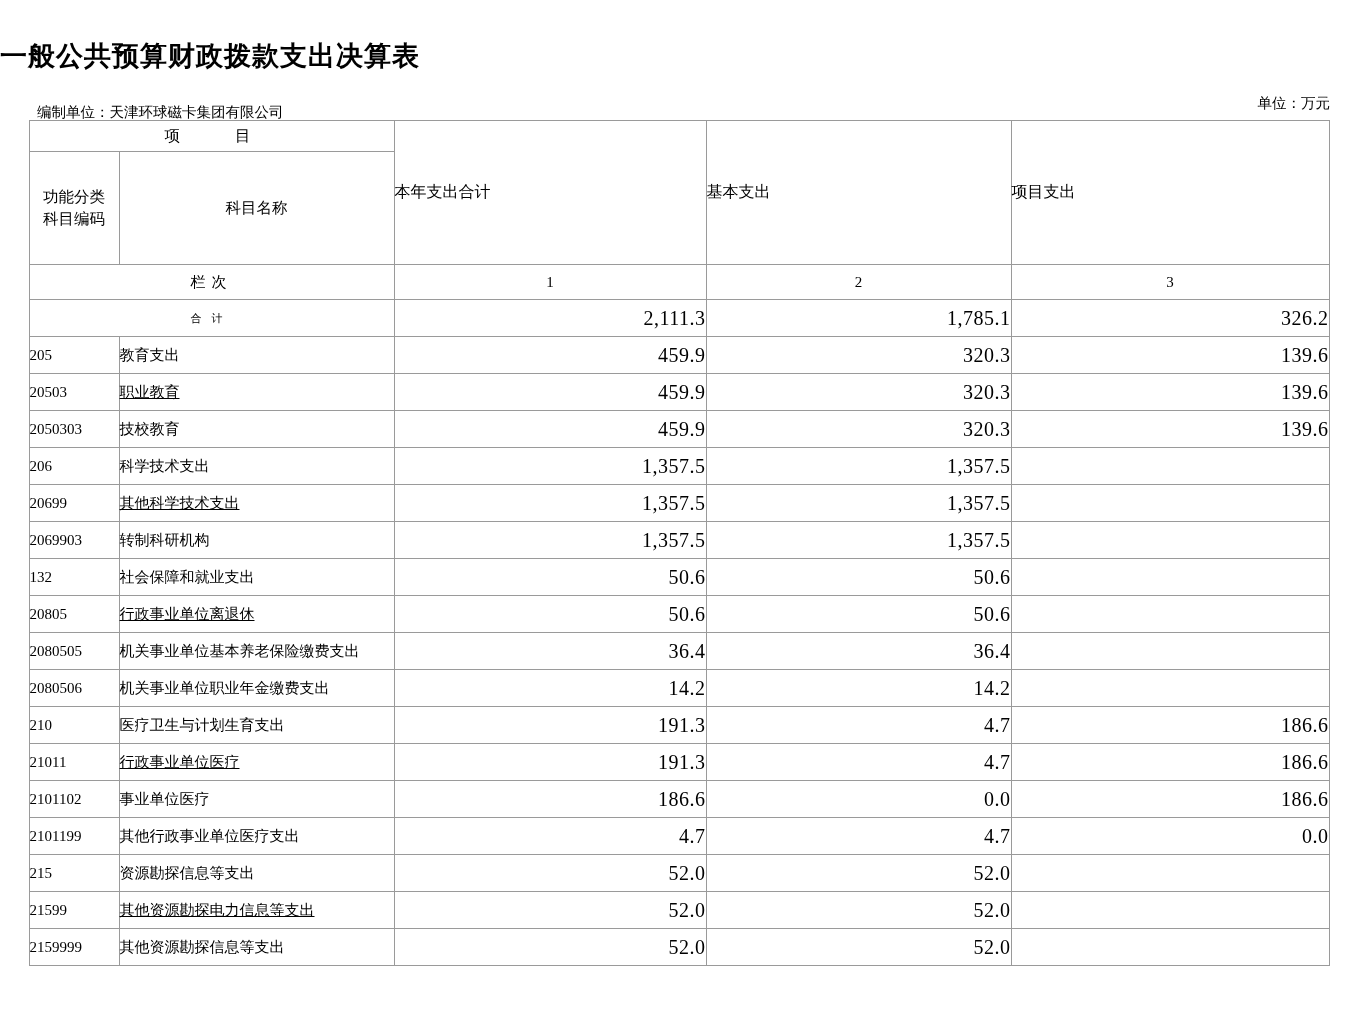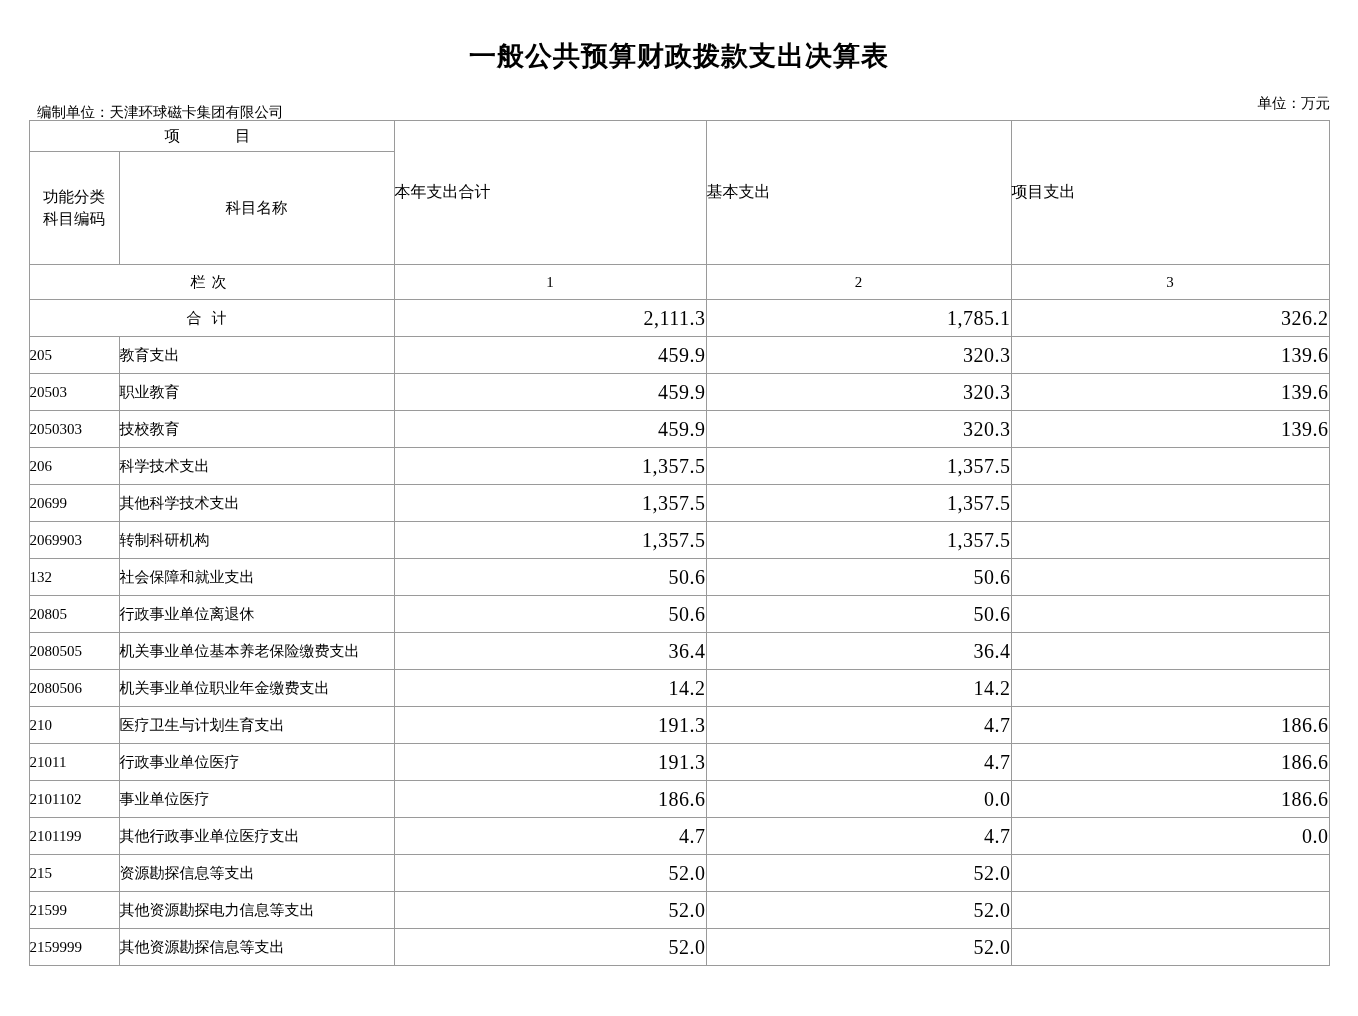--- a/index.html
+++ b/index.html
@@ -14,21 +14,21 @@
     color: #000000;
     overflow: hidden;
   }
   .page {
     position: relative;
     width: 1358px;
     height: 1016px;
     box-sizing: border-box;
   }
   .doc-title {
-    text-align: center;
+    text-align: left;
     font-size: 27px;
     font-weight: bold;
     letter-spacing: 1px;
     margin-top: 38px;
     margin-bottom: 0;
     font-family: "Liberation Serif", "DejaVu Serif", serif;
   }
   .meta-row {
     position: relative;
     margin-top: 20px;
@@ -84,41 +84,41 @@
     text-align: left;
     font-size: 16px;
   }
   .row-lanci td {
     height: 34px;
     text-align: center;
     font-size: 15px;
   }
   .row-total td {
     height: 34px;
-    font-size: 15px;
+    font-size: 11px;
   }
   td.code-cell {
     padding-left: 8px;
     font-size: 15px;
     height: 36px;
   }
   td.name-cell {
     font-size: 15px;
     height: 36px;
   }
   td.num-cell {
     text-align: right;
     padding-right: 14px;
     font-size: 20px;
     height: 36px;
     font-family: "Liberation Serif", "DejaVu Serif", serif;
     letter-spacing: 0.5px;
   }
   .indent1 { padding-left: 38px; }
-  .indent2 { padding-left: 62px; }
+  .indent2 { padding-left: 62px; text-decoration: underline; }
   .indent3 { padding-left: 76px; }
   .tall { height: 50px; }
   .totals-label {
     text-align: center;
     letter-spacing: 10px;
     padding-left: 10px;
   }
   .lanci-label {
     text-align: center;
     letter-spacing: 6px;

